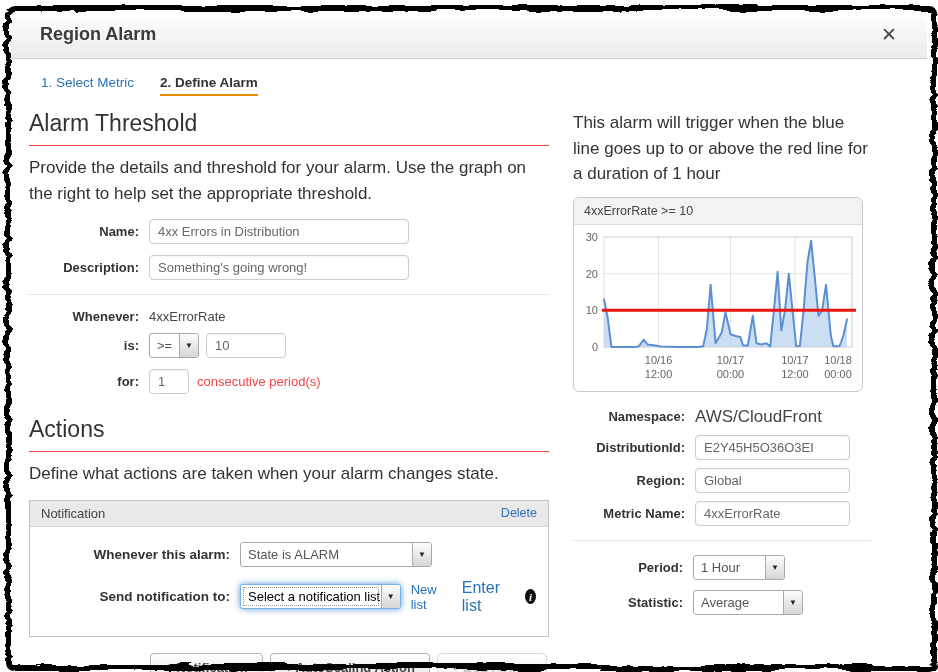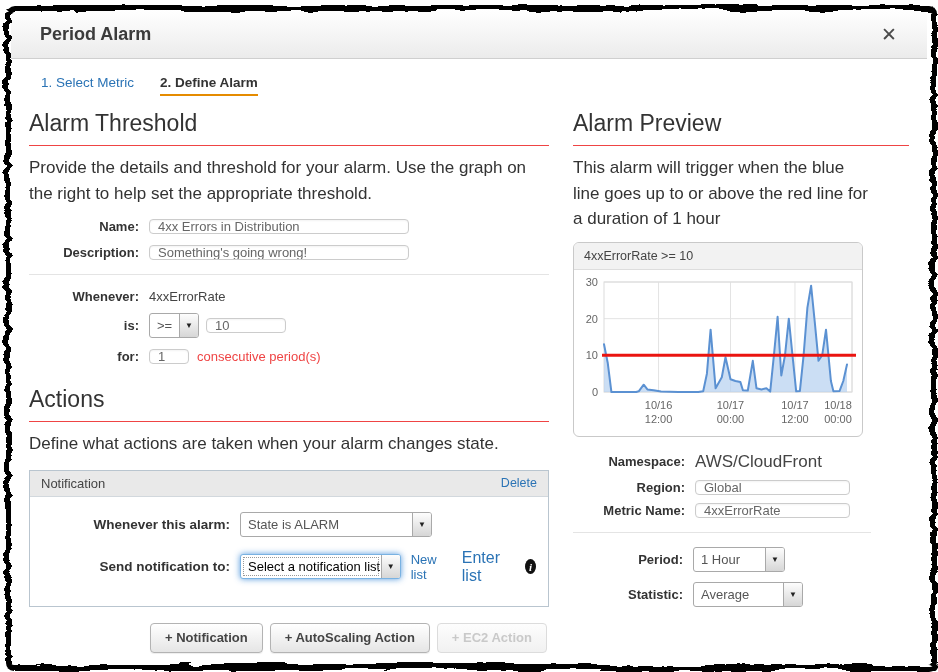--- a/index.html
+++ b/index.html
@@ -24,21 +24,21 @@
   .col-left { width:520px; flex:none; }
   .col-right { flex:1; padding-left:24px; min-width:0; }
 
   .h2 { font-size:23px; font-weight:400; color:#333; padding-bottom:8px; border-bottom:1px solid #ef4444; margin-bottom:9px; }
   .desc { font-size:17px; line-height:1.5; color:#333; margin-bottom:13px; }
 
   .frow { display:flex; align-items:center; margin-bottom:11px; }
   .flabel { width:120px; flex:none; text-align:right; font-weight:bold; font-size:13px; color:#333; padding-right:10px; }
   .ptext { font-size:13px; color:#444; }
 
-  .inp { height:15px; border:1px solid #ccc; border-radius:4px; padding:2px 8px; font-family:"Liberation Sans",sans-serif;
+  .inp { height:25px; border:1px solid #ccc; border-radius:4px; padding:2px 8px; font-family:"Liberation Sans",sans-serif;
     font-size:13px; color:#666; background:#fff; box-shadow:inset 0 1px 2px rgba(0,0,0,.05); outline:none; }
   .w-wide { width:260px; } .w-num { width:80px; } .w-tiny { width:40px; } .w-med { width:155px; }
 
   .hr { border:none; border-top:1px solid #e4e4e4; margin:14px 0; }
 
   .sel { display:inline-flex; align-items:stretch; height:25px; border:1px solid #a9a9a9; border-radius:3px; background:#fff; overflow:hidden; cursor:pointer; }
   .sel-text { flex:1; display:flex; align-items:center; padding:0 7px; font-size:13px; color:#555; white-space:nowrap; overflow:hidden; }
   .sel-arrow { width:19px; flex:none; display:flex; align-items:center; justify-content:center;
     background:linear-gradient(#fdfdfd,#d6d6d6); border-left:1px solid #a9a9a9; font-size:8px; color:#222; }
   .sel.focused { border-color:#79b2e2; box-shadow:0 0 6px rgba(55,135,215,.85); }
@@ -76,21 +76,21 @@
     <feTurbulence type="turbulence" baseFrequency="0.013 0.055" numOctaves="4" seed="8" result="n"></feTurbulence>
     <feDisplacementMap in="SourceGraphic" in2="n" scale="9"></feDisplacementMap>
   </filter>
 </svg>
 
 <div class="frame">
   <div class="torn"></div>
   <div class="inner">
 
     <div class="titlebar">
-      <div class="title">Period Alarm</div>
+      <div class="title">Region Alarm</div>
       <div class="close">✕</div>
     </div>
 
     <div class="content">
       <div class="tabs">
         <span class="tab-link">1. Select Metric</span>
         <span class="tab-active">2. Define Alarm</span>
       </div>
 
       <div class="cols">
@@ -160,21 +160,20 @@
           </div>
 
           <div class="btnrow">
             <button class="btn">+ Notification</button>
             <button class="btn">+ AutoScaling Action</button>
             <button class="btn disabled">+ EC2 Action</button>
           </div>
         </div>
 
         <div class="col-right">
-          <div class="h2">Alarm Preview</div>
           <div class="desc" style="width:300px;margin-bottom:10px">This alarm will trigger when the blue line goes up to or above the red line for a duration of 1 hour</div>
 
           <div class="chartbox">
             <div class="charthead">4xxErrorRate &gt;= 10</div>
             <svg class="chartsvg" width="288" height="166">
                 <line x1="30" y1="122" x2="278" y2="122" stroke="#e3e3e3" stroke-width="1"></line>
                 <text class="tick" x="24" y="126" text-anchor="end">0</text>
                 <line x1="30" y1="85.33333333333334" x2="278" y2="85.33333333333334" stroke="#e3e3e3" stroke-width="1"></line>
                 <text class="tick" x="24" y="89.33333333333334" text-anchor="end">10</text>
                 <line x1="30" y1="48.66666666666667" x2="278" y2="48.66666666666667" stroke="#e3e3e3" stroke-width="1"></line>
@@ -199,20 +198,24 @@
                 <line x1="28" y1="85.33333333333334" x2="282" y2="85.33333333333334" stroke="#ea1410" stroke-width="3"></line>
               </svg>
           </div>
 
           <div class="pfields">
             <div class="frow" style="margin-bottom:8px">
               <span class="flabel">Namespace:</span>
               <span class="pvalue">AWS/CloudFront</span>
             </div>
             <div class="frow" style="margin-bottom:8px">
+              <span class="flabel">DistributionId:</span>
+              <input class="inp w-med" value="E2Y45H5O36O3EI" style="">
+            </div>
+            <div class="frow" style="margin-bottom:8px">
               <span class="flabel">Region:</span>
               <input class="inp w-med" value="Global" style="">
             </div>
             <div class="frow">
               <span class="flabel">Metric Name:</span>
               <input class="inp w-med" value="4xxErrorRate" style="">
             </div>
           </div>
 
           <hr class="hr" style="width:298px">

